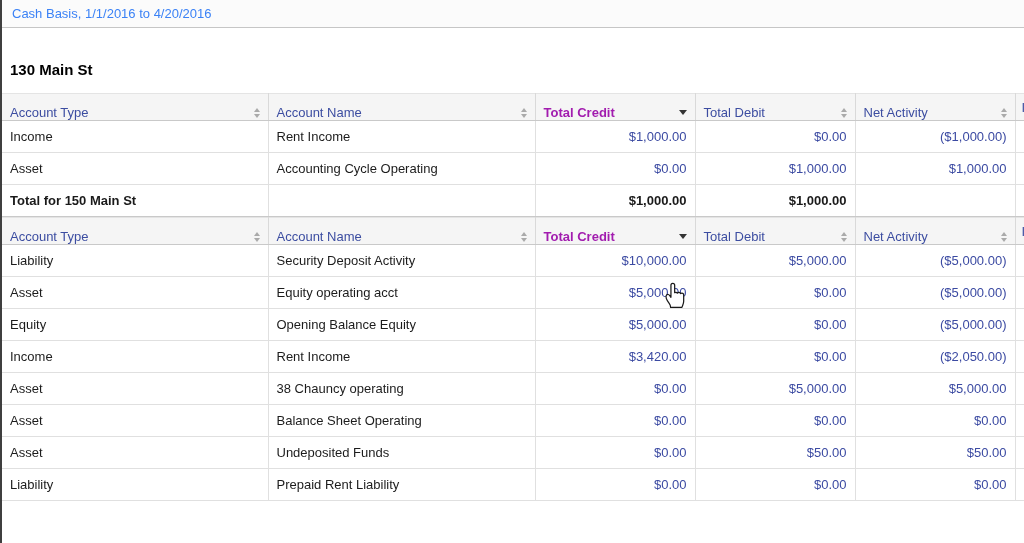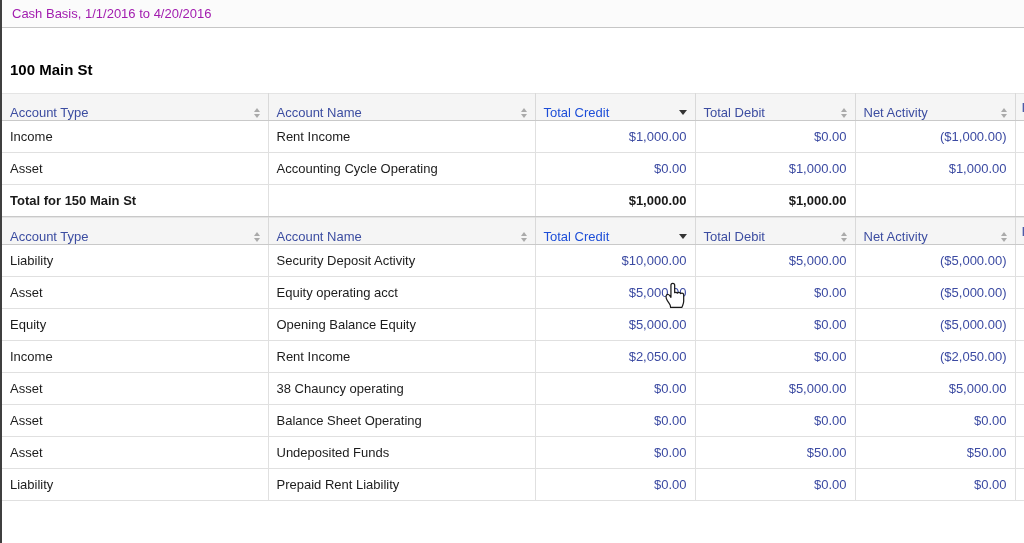--- a/index.html
+++ b/index.html
@@ -13,21 +13,21 @@
     background: #fff;
     border-left: 2px solid #3f3f3f;
     box-sizing: border-box;
   }
 
   .titlebar {
     height: 27px;
     line-height: 27px;
     padding-left: 10px;
     font-size: 13px;
-    color: #a21caf;
+    color: #3b82f6;
     background: #fbfbfb;
     border-bottom: 1px solid #c6c6c6;
   }
 
   h2.section-heading {
     font-size: 15px;
     font-weight: bold;
     color: #000;
     margin: 33px 0 15px 8px;
   }
@@ -57,21 +57,21 @@
     cursor: pointer;
     overflow: hidden;
     white-space: nowrap;
   }
   thead th .th-inner {
     display: flex;
     justify-content: space-between;
     align-items: center;
     margin-top: 11px;
   }
-  thead th.sorted { color: #1d4ed8; font-weight: normal; }
+  thead th.sorted { color: #a21caf; font-weight: bold; }
   thead th:last-child { border-right: none; padding: 0 0 0 6px; }
 
   .sort-both { display: inline-flex; flex-direction: column; align-items: center; gap: 2px; }
   .sort-both .tri-up {
     width: 0; height: 0;
     border-left: 3.5px solid transparent; border-right: 3.5px solid transparent;
     border-bottom: 4px solid #aaa;
   }
   .sort-both .tri-down {
     width: 0; height: 0;
@@ -109,21 +109,21 @@
 </style>
 </head>
 <body>
 
 <div class="page">
 
   <div class="titlebar">
     <span>Cash Basis, 1/1/2016 to 4/20/2016</span>
   </div>
 
-  <h2 class="section-heading">100 Main St</h2>
+  <h2 class="section-heading">130 Main St</h2>
 
   <table class="report">
     <colgroup>
       <col class="c-type">
         <col class="c-name">
         <col class="c-credit">
         <col class="c-debit">
         <col class="c-net">
         <col class="c-clip">
     </colgroup>
@@ -280,21 +280,21 @@
         <td>Equity</td>
         <td>Opening Balance Equity</td>
         <td class="num">$5,000.00</td>
         <td class="num">$0.00</td>
         <td class="num">($5,000.00)</td>
         <td></td>
       </tr>
       <tr>
         <td>Income</td>
         <td>Rent Income</td>
-        <td class="num">$2,050.00</td>
+        <td class="num">$3,420.00</td>
         <td class="num">$0.00</td>
         <td class="num">($2,050.00)</td>
         <td></td>
       </tr>
       <tr>
         <td>Asset</td>
         <td>38 Chauncy operating</td>
         <td class="num">$0.00</td>
         <td class="num">$5,000.00</td>
         <td class="num">$5,000.00</td>

